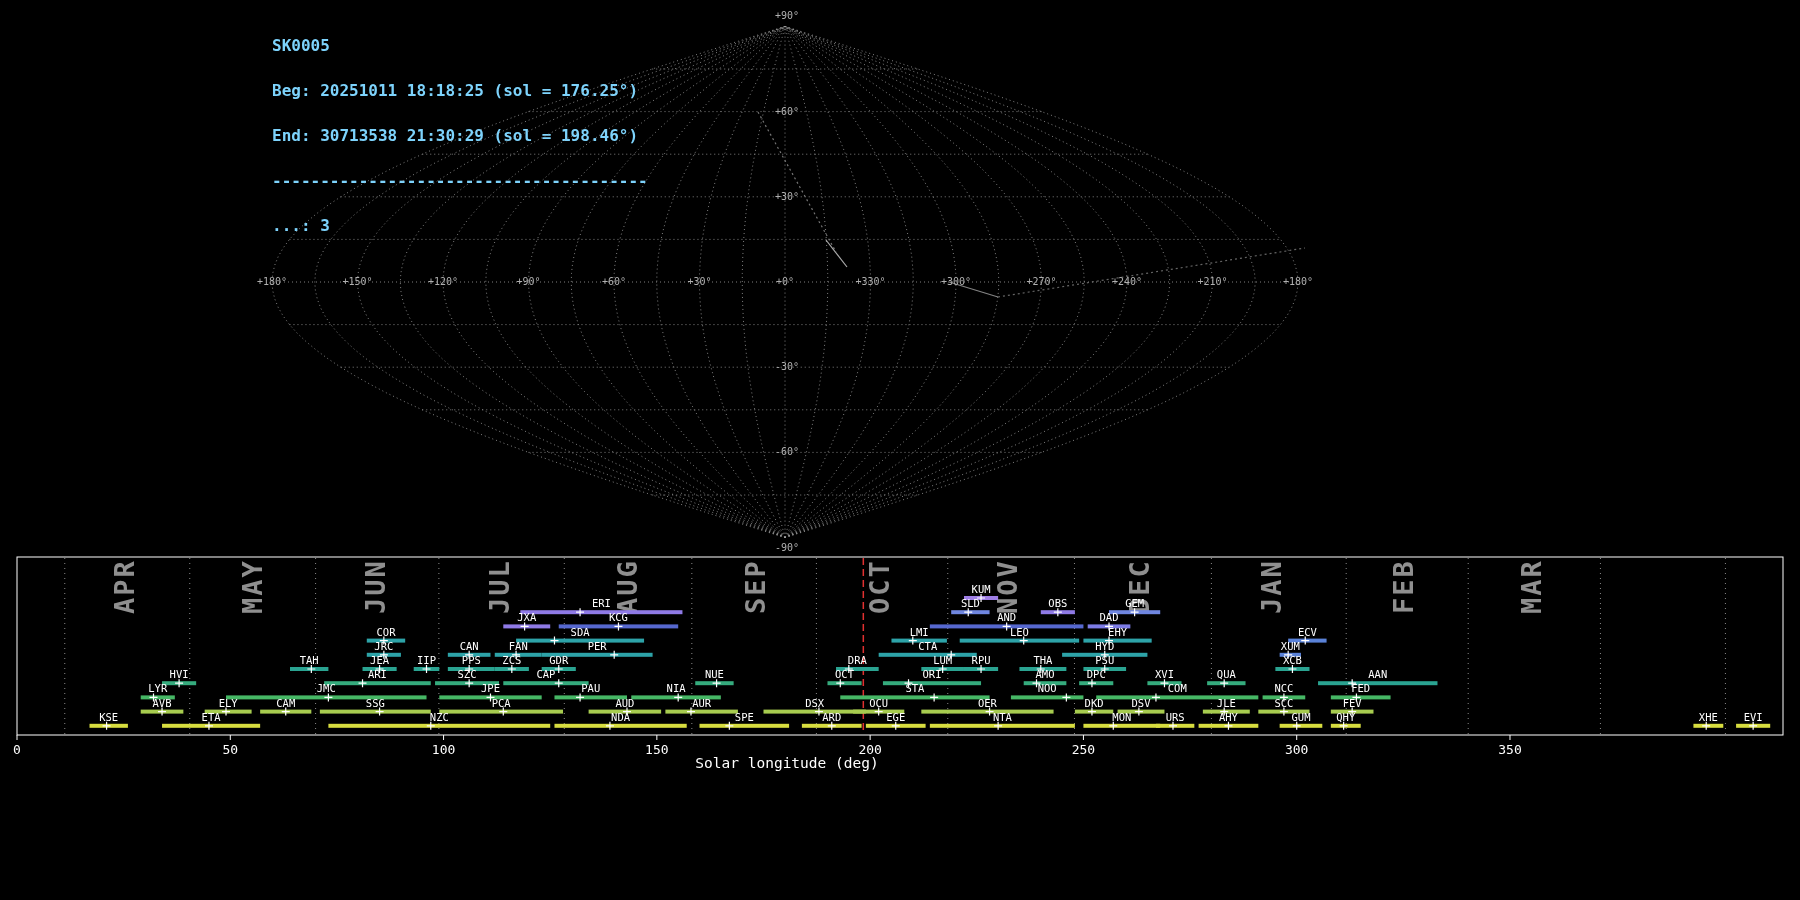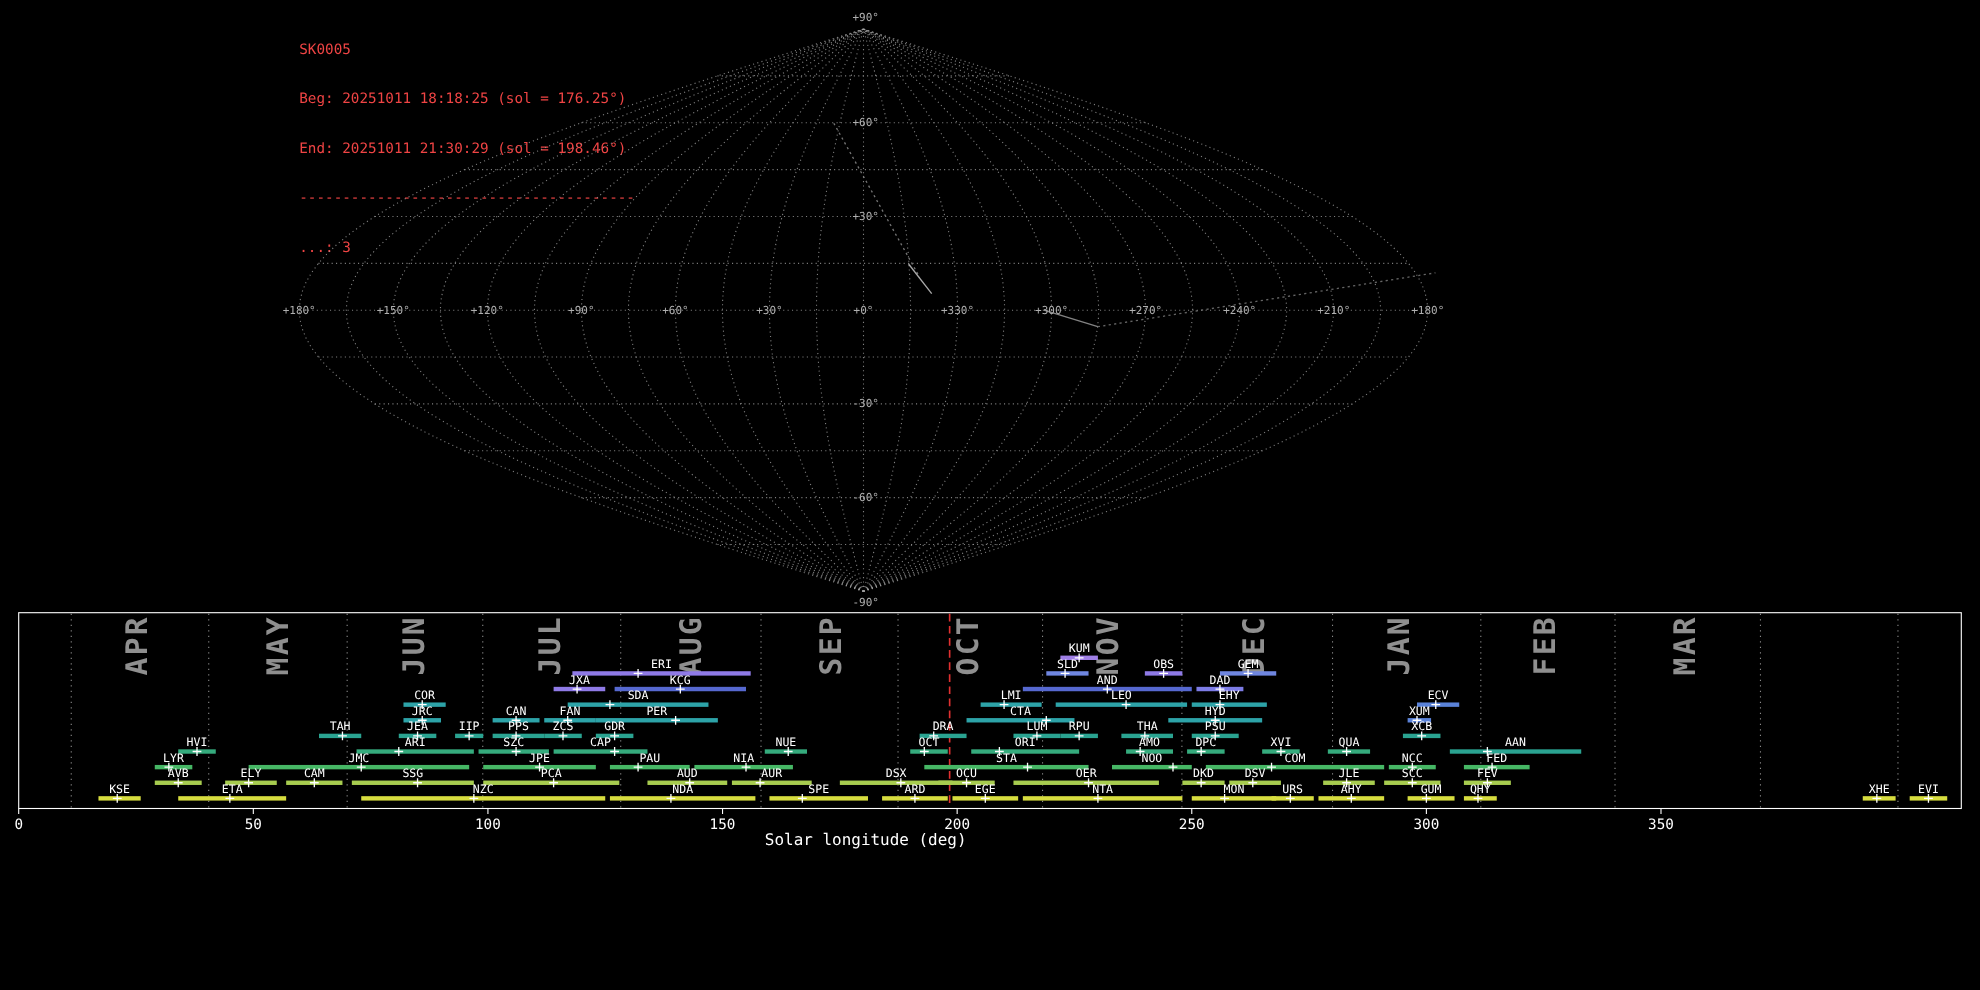--- a/index.html
+++ b/index.html
@@ -1,32 +1,32 @@
 <!DOCTYPE html>
 <html><head>
 <meta charset="utf-8">
 <style>
   html,body{margin:0;padding:0;background:#000;}
   .screen{position:relative;width:1800px;height:900px;background:#000;overflow:hidden;
           font-family:"DejaVu Sans Mono",monospace;}
-  .header{position:absolute;left:272px;top:8px;color:#ef4444;font-size:13px;line-height:15px;white-space:pre;}
+  .header{position:absolute;left:272px;top:8px;color:#7dd3fc;font-size:16px;line-height:15px;white-space:pre;font-weight:bold;}
   svg{position:absolute;left:0;top:0;}
   #skymap{top:0;}
   #timeline{top:555px;}
   svg text{font-family:"DejaVu Sans Mono",monospace;}
 </style>
 </head>
 <body>
 
 <div class="screen">
 
   <div class="header">
     <div>SK0005</div>
     <div>Beg: 20251011 18:18:25 (sol = 176.25°)</div>
-    <div>End: 20251011 21:30:29 (sol = 198.46°)</div>
+    <div>End: 30713538 21:30:29 (sol = 198.46°)</div>
     <div>---------------------------------------</div>
     <div>...: 3</div>
   </div>
 
   <svg id="skymap" width="1800" height="555" viewBox="0 0 1800 555">
       <line x1="652.2258298624068" y1="495" x2="917.7741701375932" y2="495" stroke="#a0a0a0" stroke-width="1" stroke-dasharray="1 3" opacity="0.8"></line>
       <line x1="528.5" y1="452.4" x2="1041.5" y2="452.4" stroke="#a0a0a0" stroke-width="1" stroke-dasharray="1 3" opacity="0.8"></line>
       <line x1="422.2542212513011" y1="409.8" x2="1147.745778748699" y2="409.8" stroke="#a0a0a0" stroke-width="1" stroke-dasharray="1 3" opacity="0.8"></line>
       <line x1="340.72896785858296" y1="367.2" x2="1229.271032141417" y2="367.2" stroke="#a0a0a0" stroke-width="1" stroke-dasharray="1 3" opacity="0.8"></line>
       <line x1="289.48005111370793" y1="324.6" x2="1280.519948886292" y2="324.6" stroke="#a0a0a0" stroke-width="1" stroke-dasharray="1 3" opacity="0.8"></line>

